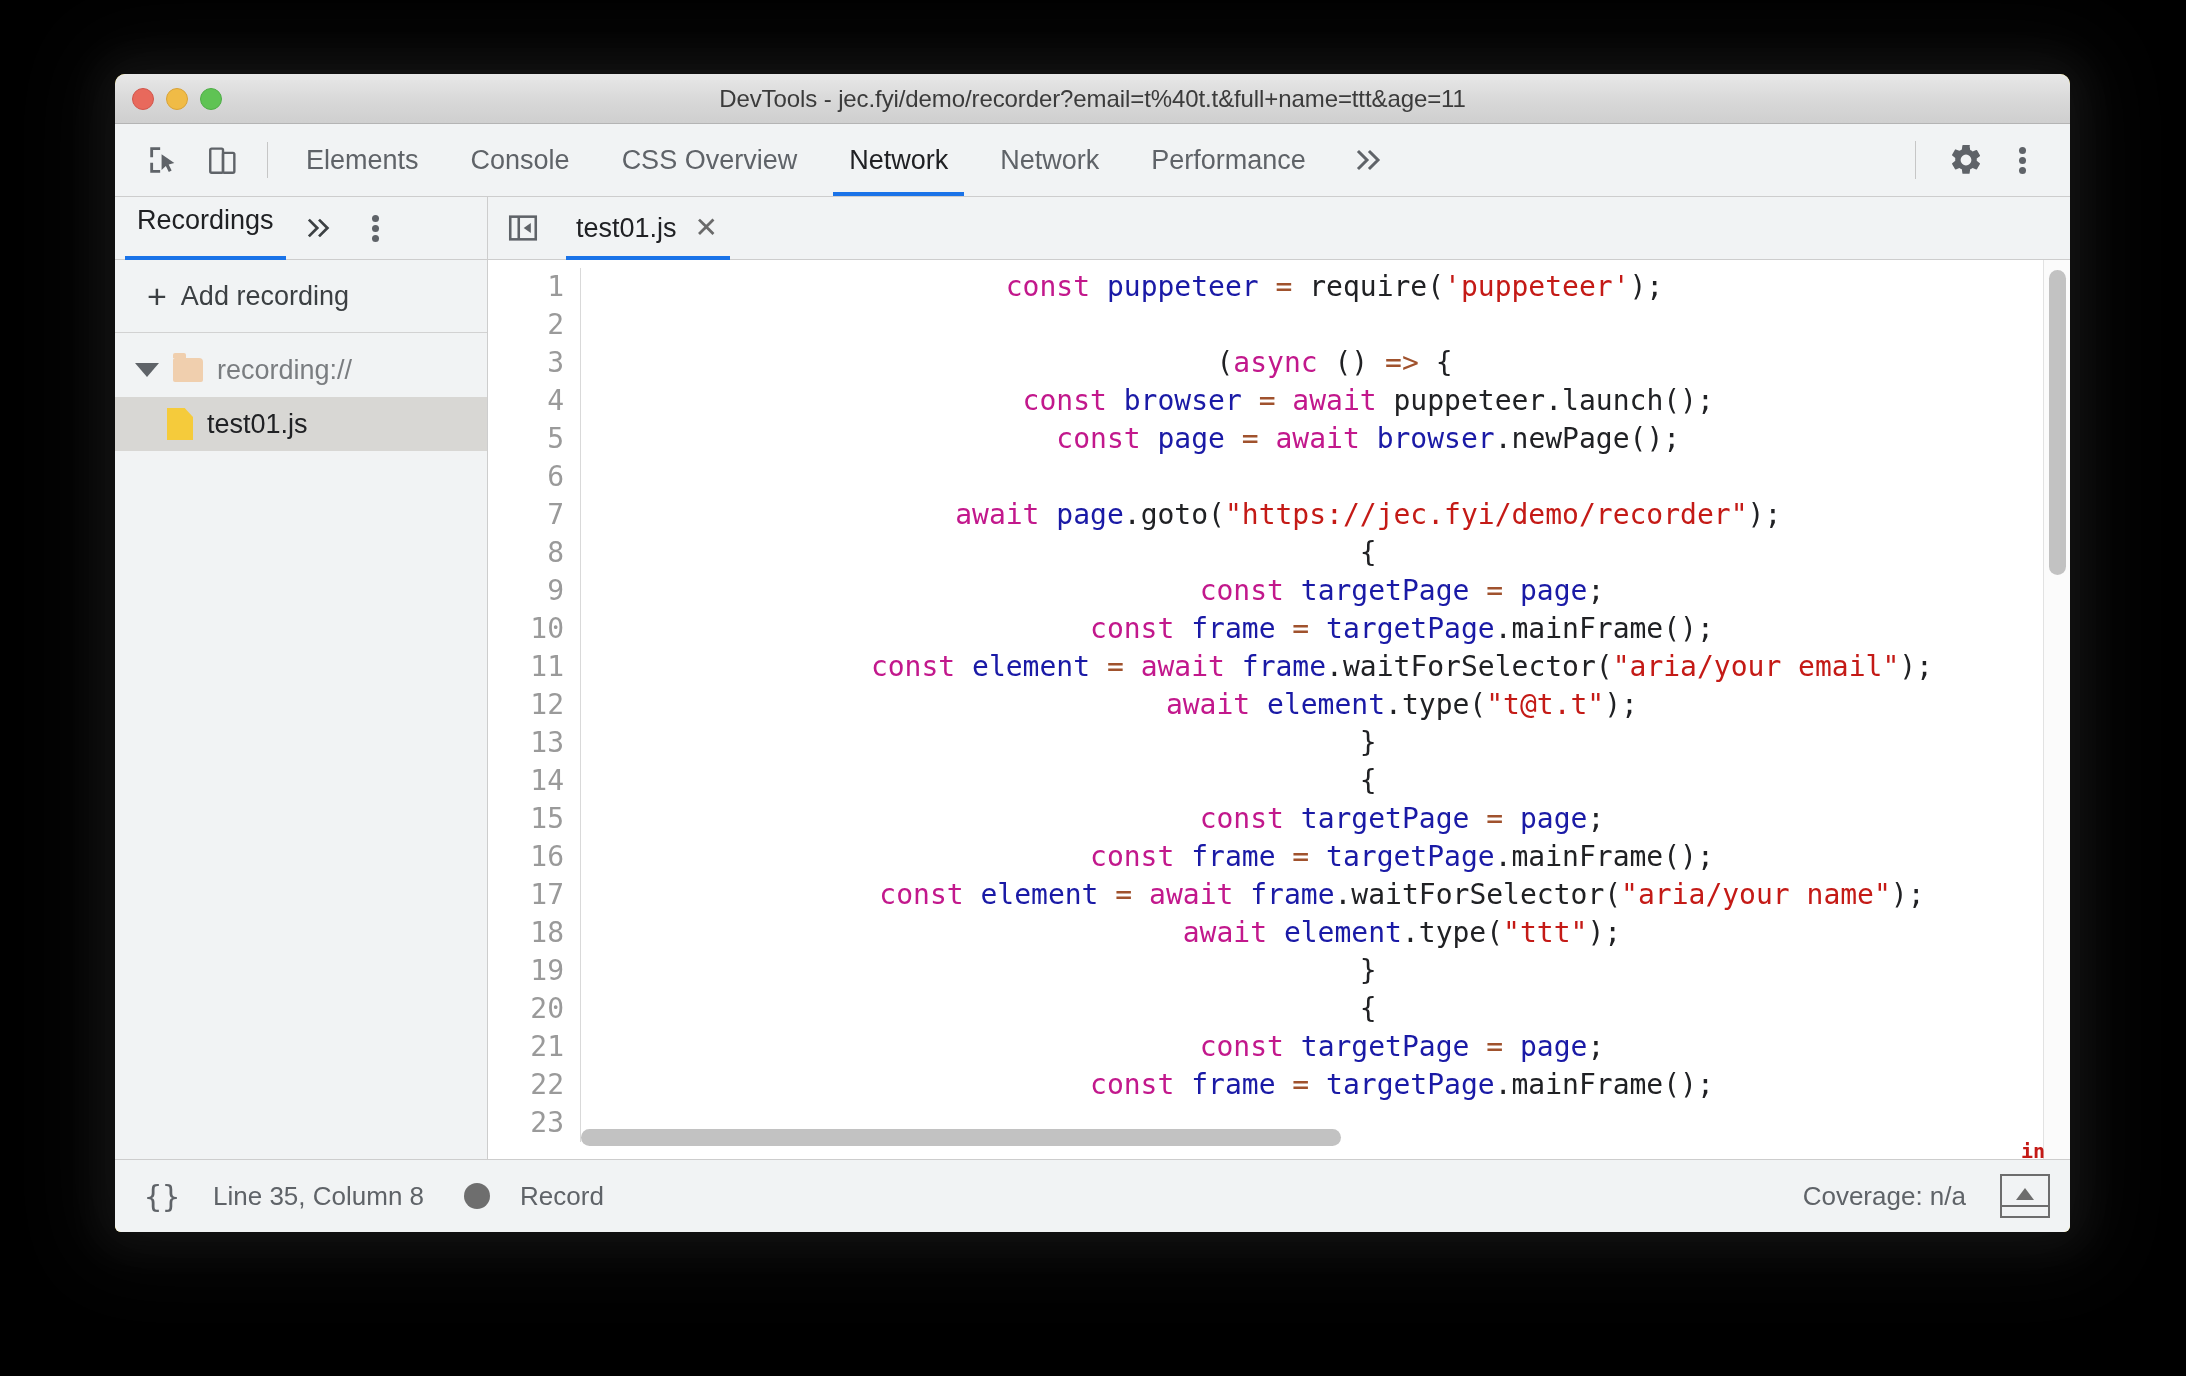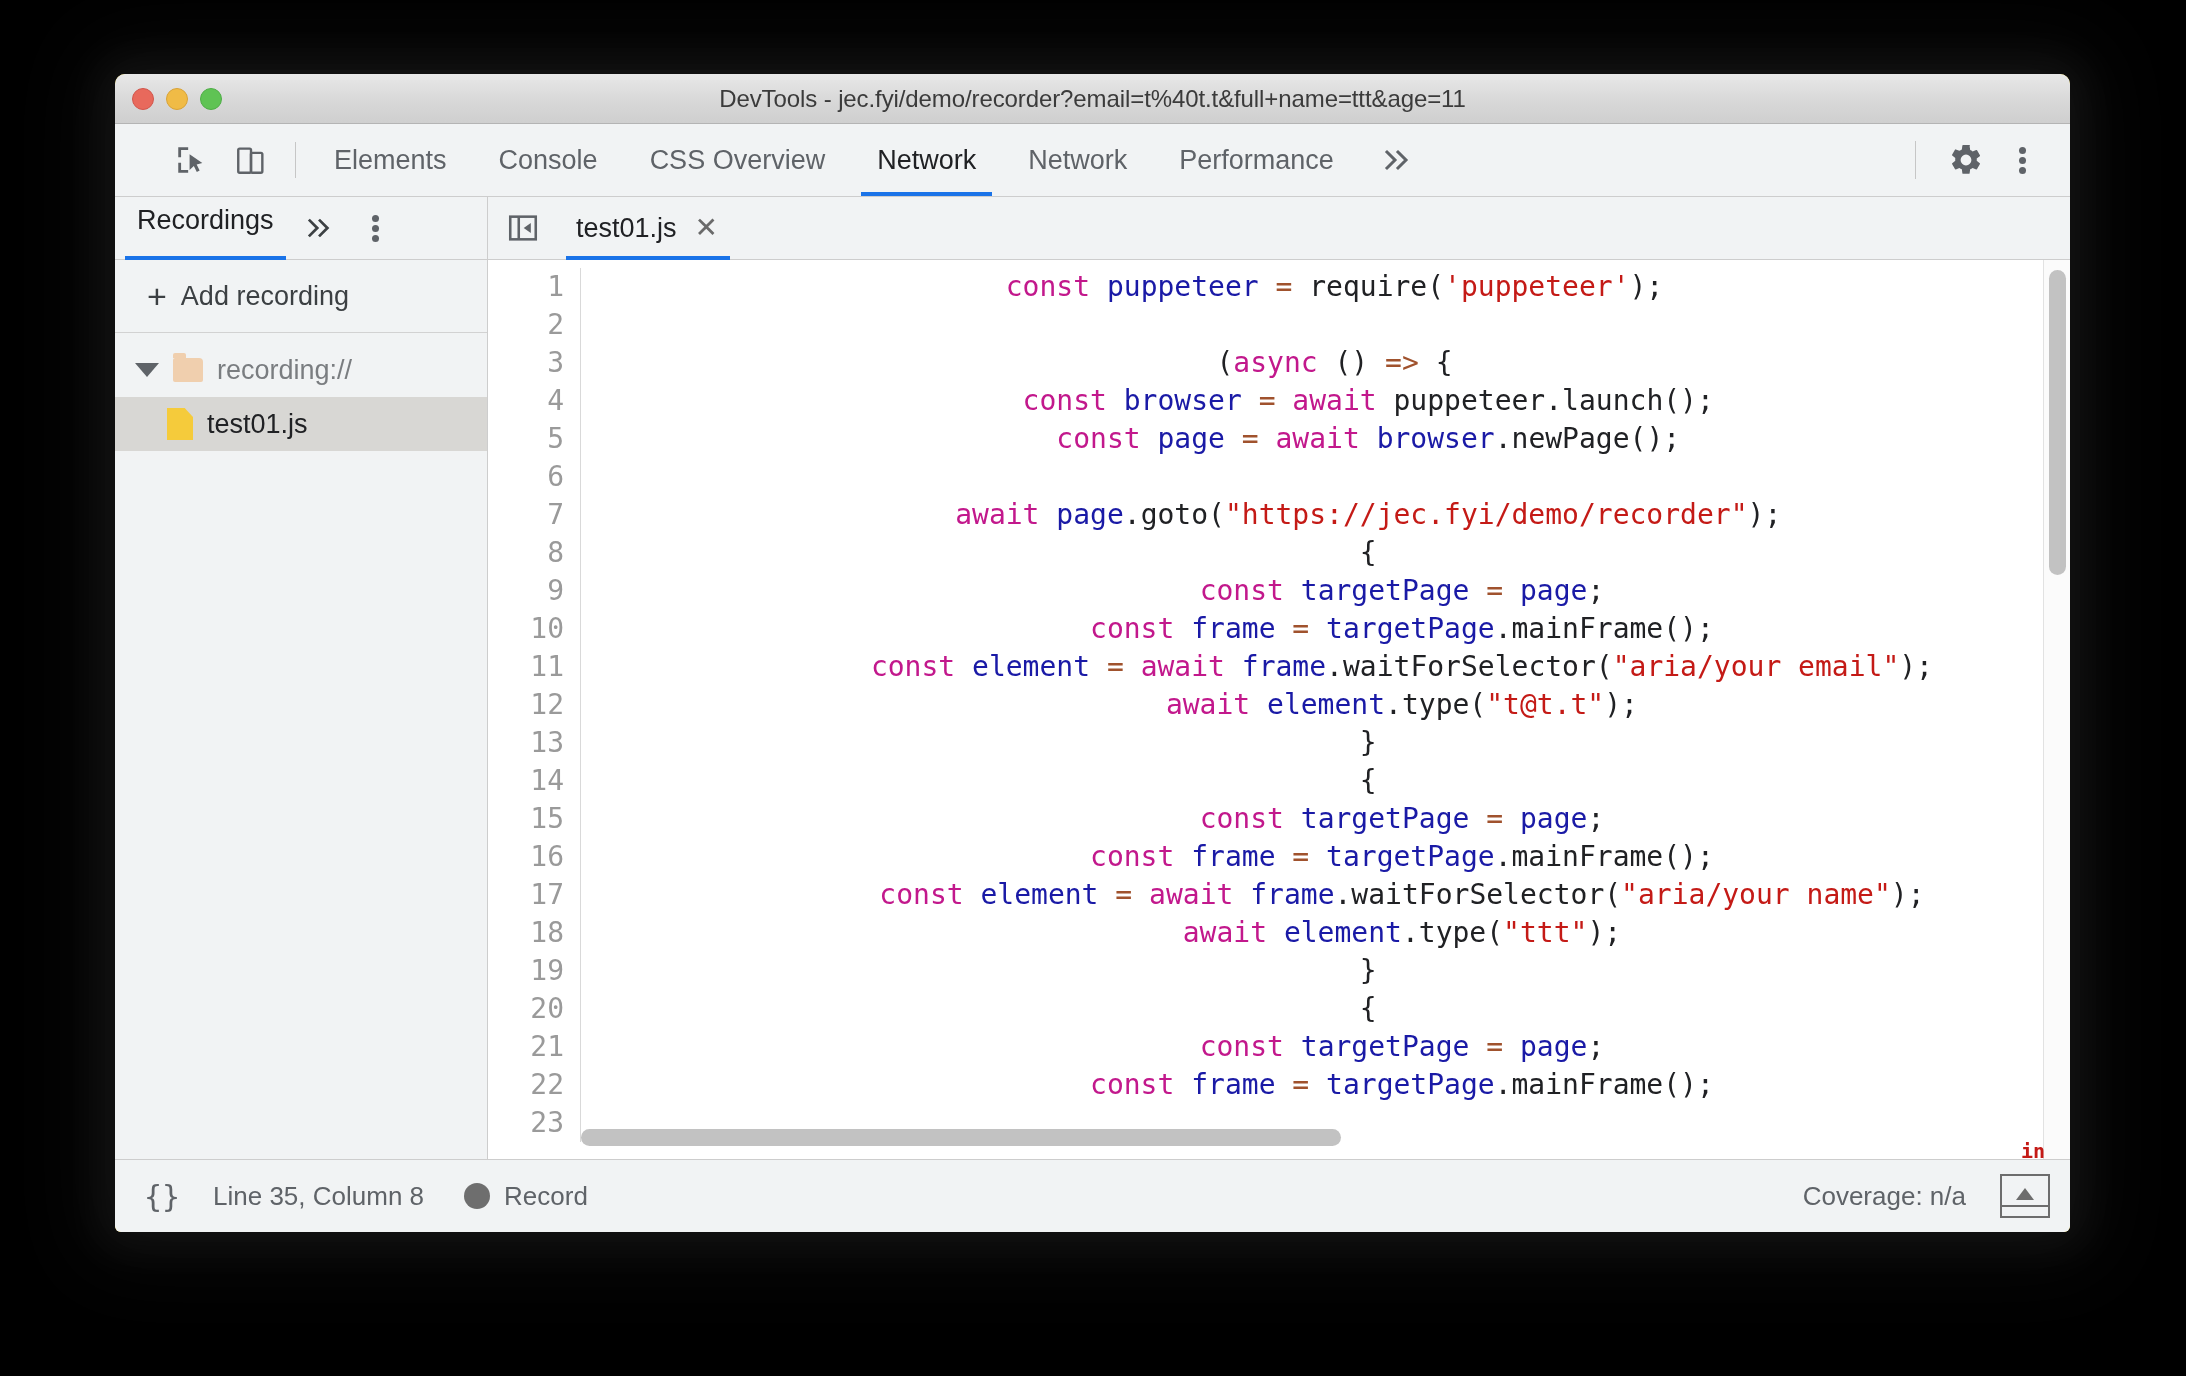--- a/index.html
+++ b/index.html
@@ -77,21 +77,20 @@
 
   
   #devtools-toolbar {
     height: 72px;
     flex: 0 0 72px;
     background: #f1f3f4;
     border-bottom: 1px solid #cdcdcd;
     display: flex;
     align-items: stretch;
     position: relative;
-    padding-left: 28px;
   }
   .tb-icon-btn {
     width: 60px;
     display: flex;
     align-items: center;
     justify-content: center;
     cursor: pointer;
   }
   #inspect-btn { margin-left: 18px; }
   .tb-sep {
@@ -443,20 +442,21 @@
     cursor: pointer;
     margin-left: 12px;
   }
   #cursor-pos { margin-left: 16px; white-space: nowrap; }
   #record-btn {
     display: flex;
     align-items: center;
     margin-left: 40px;
     cursor: pointer;
     white-space: nowrap;
+    gap: 16px;
   }
   .record-dot {
     width: 26px; height: 26px;
     border-radius: 50%;
     background: #6e6e6e;
     margin-right: 14px;
     display: block;
   }
   #coverage-label { margin-left: auto; white-space: nowrap; }
   #drawer-btn {

